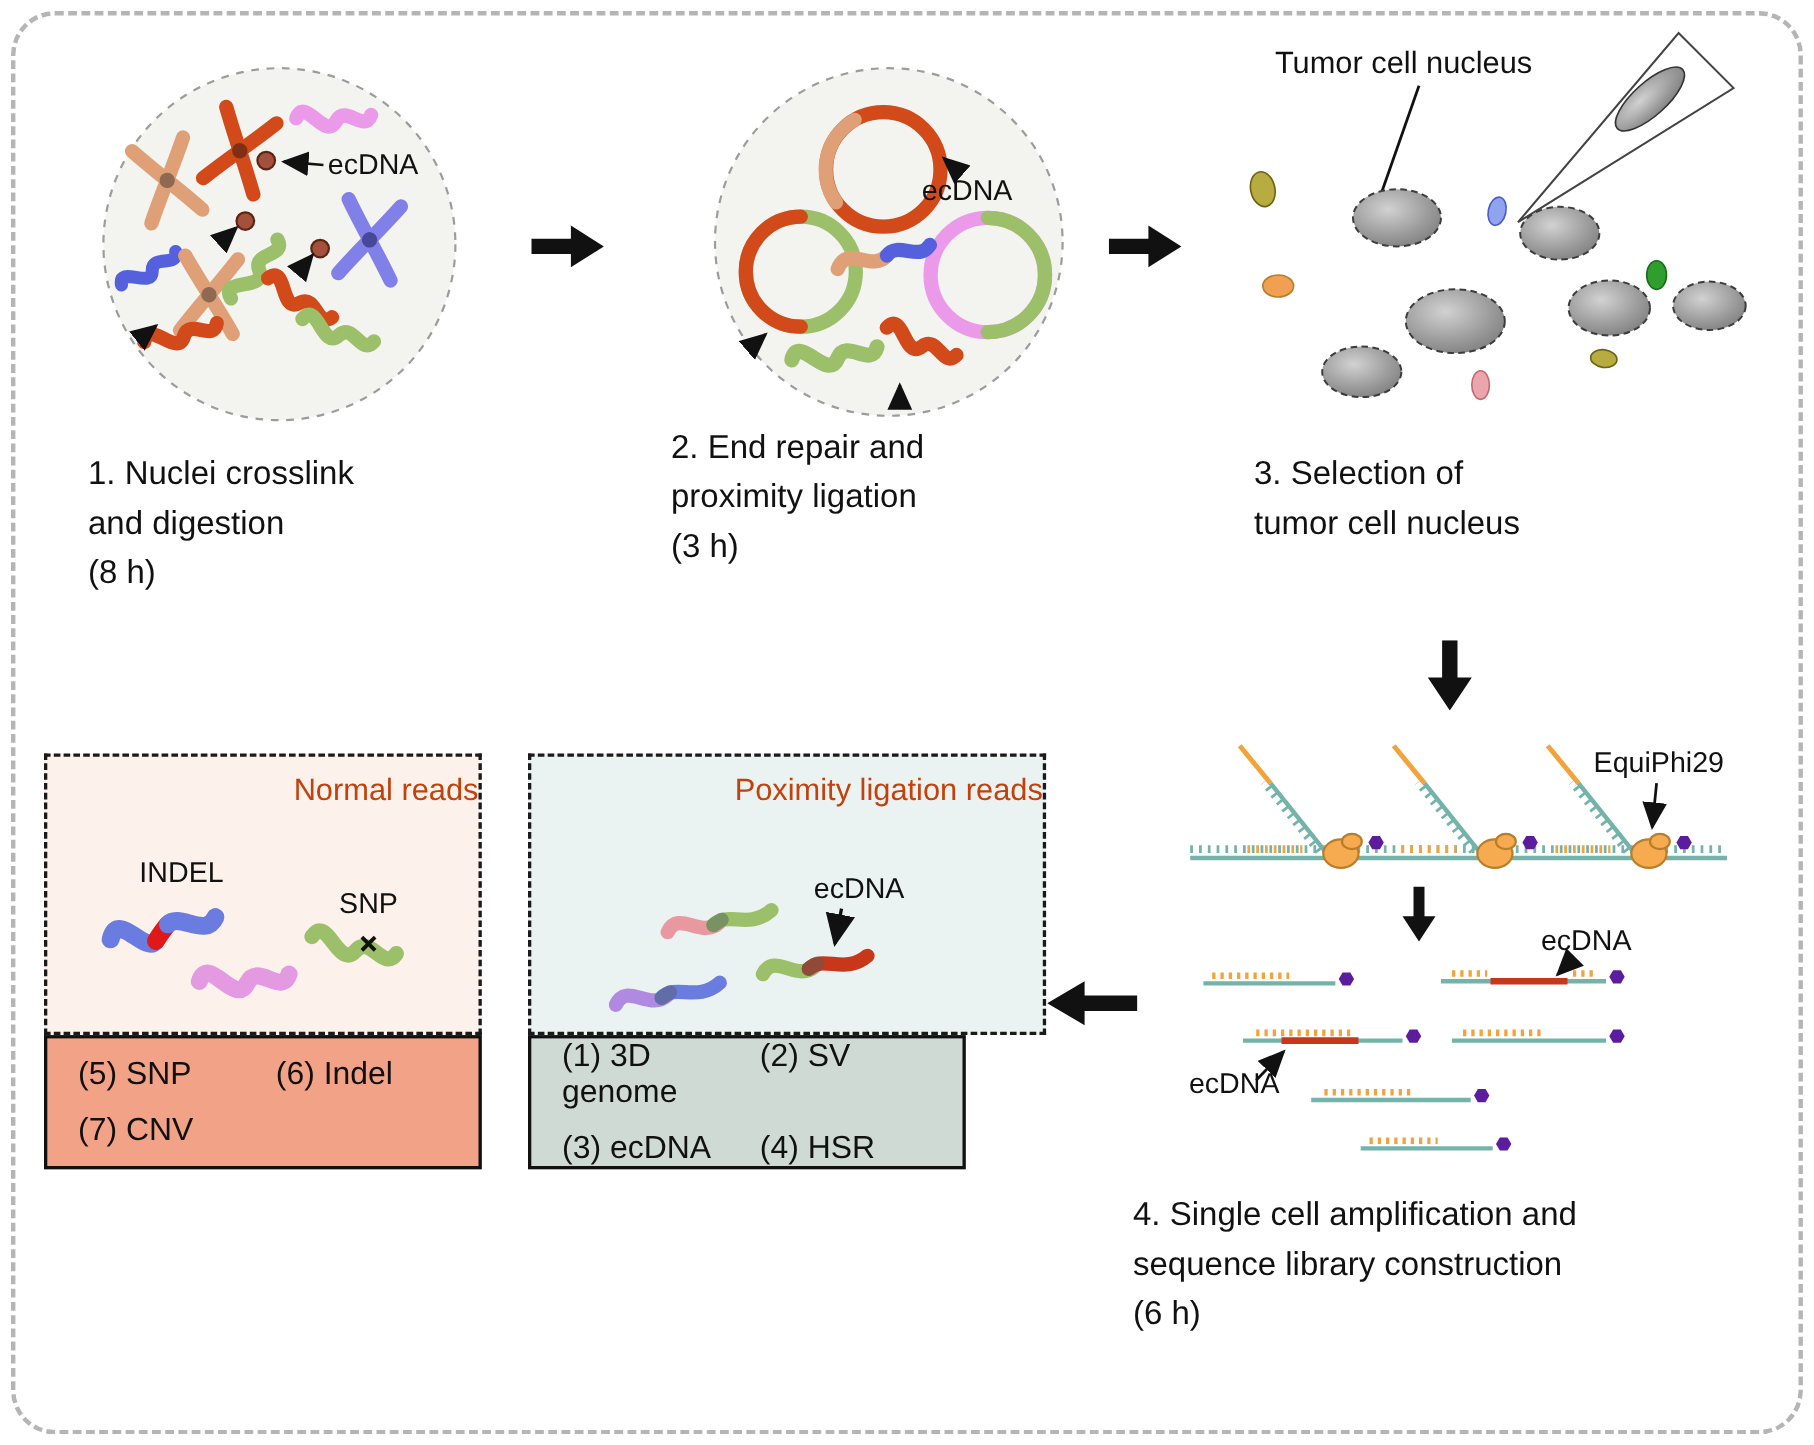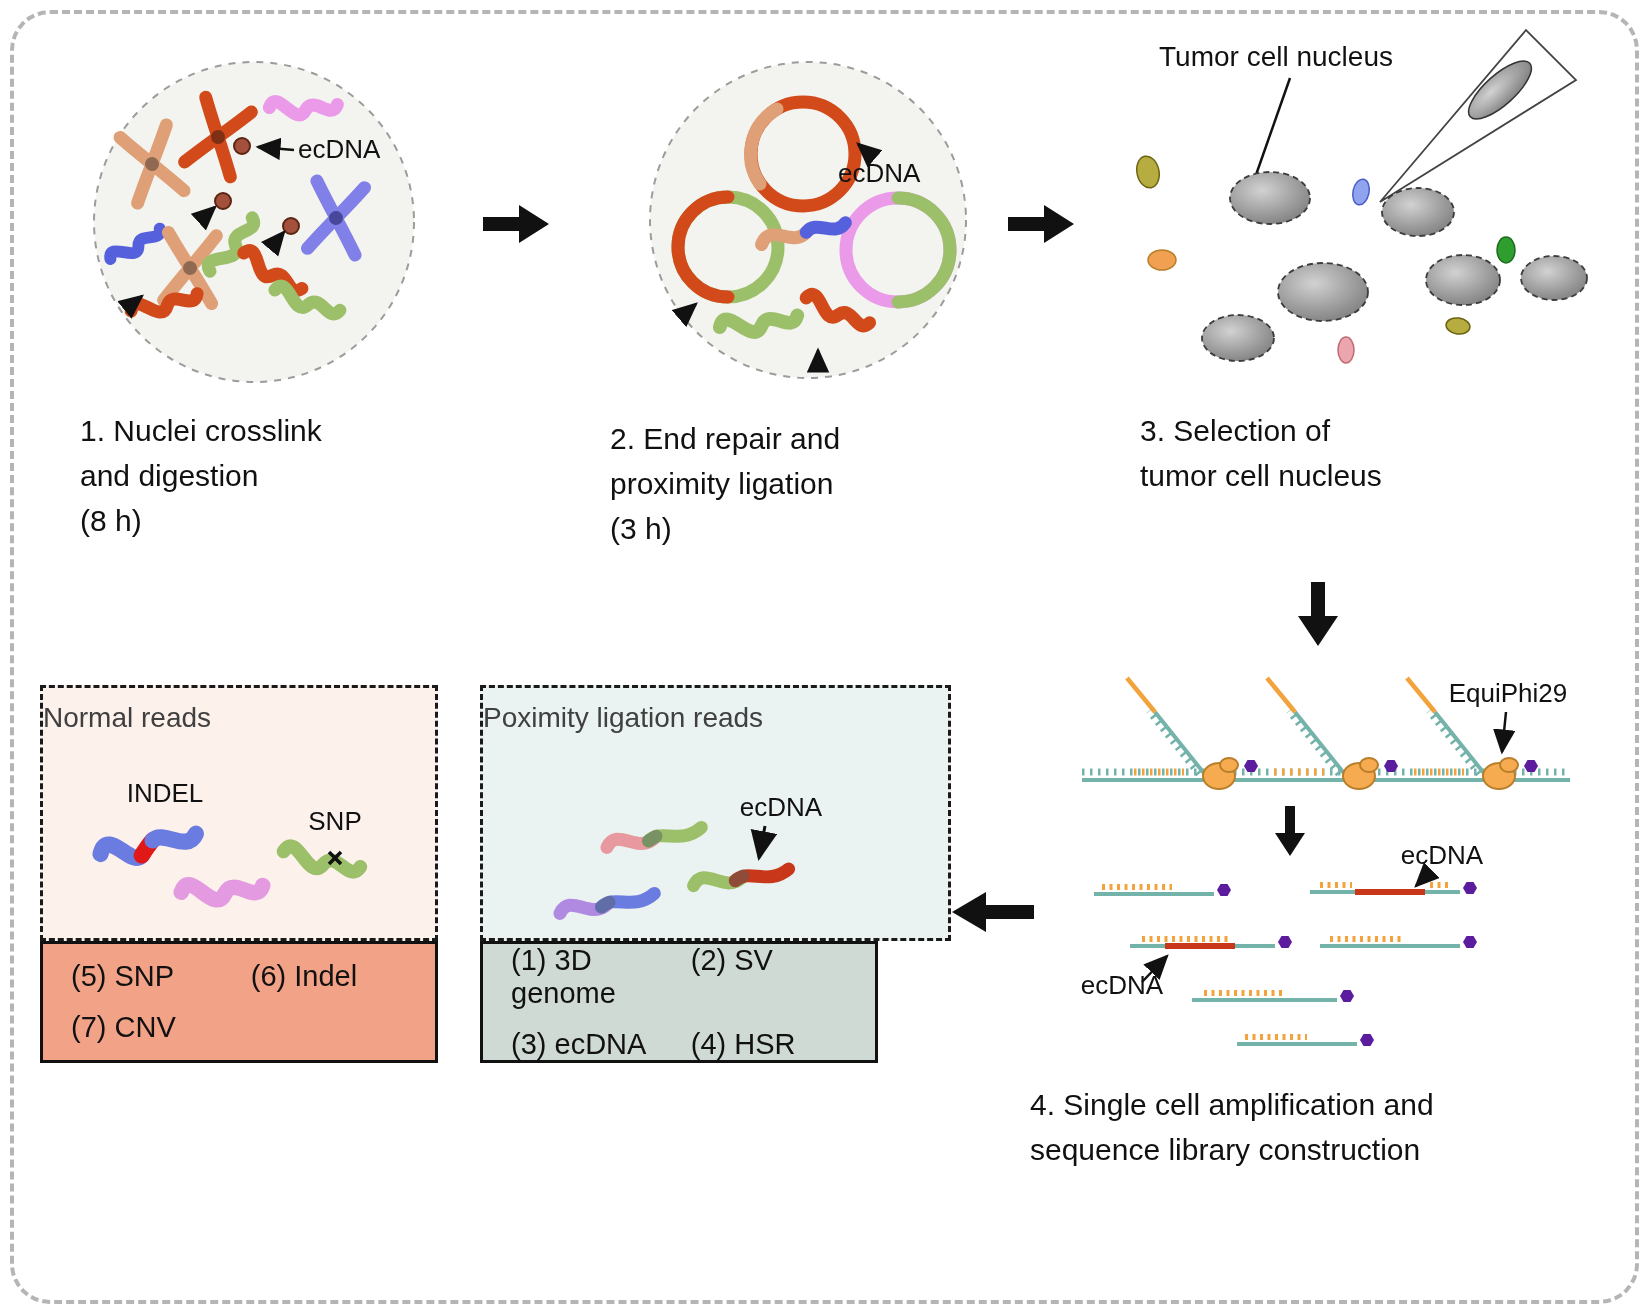--- a/index.html
+++ b/index.html
@@ -5,21 +5,21 @@
   * { margin:0; padding:0; box-sizing:border-box; }
   html,body { background:#ffffff; }
   body { font-family:"Liberation Sans", sans-serif; color:#111; }
   .canvas { position:relative; width:1649px; height:1314px; background:#ffffff; overflow:hidden; }
   .outer-frame { position:absolute; inset:10px; border:4px dashed #b5b5b5; border-radius:40px; pointer-events:none; }
   .abs { position:absolute; }
   .caption { position:absolute; text-align:left; font-size:30px; line-height:1.5; color:#111; }
   .panel { position:absolute; }
   .panel-dashed { border:3px dashed #1a1a1a; }
   .panel-solid { border:3px solid #111; }
-  .panel-title { text-align:left; font-size:28px; padding-top:14px; color:#404040; }
+  .panel-title { text-align:right; font-size:28px; padding-top:14px; color:#c2410c; }
   .legend-grid { display:grid; grid-template-columns:1.15fr 1fr; align-content:center; row-gap:18px; padding:0 28px; font-size:29px; }
   svg text { fill:#111; font-family:"Liberation Sans", sans-serif; }
 </style>
 </head>
 <body>
 
 <div class="canvas">
   <div class="outer-frame"></div>
 
   <svg class="abs" style="left:78px; top:50px" width="352" height="348" viewBox="0 0 352 348">
@@ -125,21 +125,21 @@
       <path d="M-34,-8 C-24,-28 -10,16 2,-2 C12,-16 26,12 34,-4"></path>
     </g>
 
     <line x1="234" y1="106" x2="218" y2="92" stroke="#111" stroke-width="2.5" marker-end="url(#ah2)"></line>
     <line x1="42" y1="264" x2="56" y2="252" stroke="#111" stroke-width="2.5" marker-end="url(#ah2)"></line>
     <line x1="178" y1="314" x2="178" y2="298" stroke="#111" stroke-width="2.5" marker-end="url(#ah2)"></line>
 
     <text x="198" y="130" font-size="26">ecDNA</text>
   </svg>
 
-  <div class="caption" style="left:610px; top:416px; width:400px">
+  <div class="caption" style="left:610px; top:384px; width:400px">
     <div>2. End repair and</div>
     <div>proximity ligation</div>
     <div>(3 h)</div>
   </div>
 
   <svg class="abs" style="left:1008px; top:203px" width="66" height="42" viewBox="0 0 66 42">
     <polygon points="0,14 36,14 36,2 66,21 36,40 36,28 0,28" fill="#111"></polygon>
   </svg>
 
   <svg class="abs" style="left:1118px; top:20px" width="478" height="392" viewBox="0 0 478 392">
@@ -276,20 +276,21 @@
     <text x="370" y="22" font-size="26" text-anchor="middle">ecDNA</text>
     <line x1="358" y1="30" x2="344" y2="44" stroke="#111" stroke-width="2.5" marker-end="url(#ah4b)"></line>
 
     <text x="50" y="152" font-size="26" text-anchor="middle">ecDNA</text>
     <line x1="70" y1="140" x2="95" y2="114" stroke="#111" stroke-width="2.5" marker-end="url(#ah4b)"></line>
   </svg>
 
   <div class="caption" style="left:1030px; top:1082px; width:540px">
     <div>4. Single cell amplification and</div>
     <div>sequence library construction</div>
+    <div>(6 h)</div>
   </div>
 
   <svg class="abs" style="left:952px; top:890px" width="82" height="44" viewBox="0 0 82 44">
     <polygon points="82,15 34,15 34,2 0,22 34,42 34,29 82,29" fill="#111"></polygon>
   </svg>
 
   <div class="panel panel-dashed" style="left:40px; top:685px; width:398px; height:256px; background:#fdf1ec">
     <div class="panel-title">Normal reads</div>
     <svg style="position:absolute; left:0; top:46px" width="392" height="204" viewBox="0 0 392 204">
       <text x="122" y="68" font-size="26" text-anchor="middle">INDEL</text>

